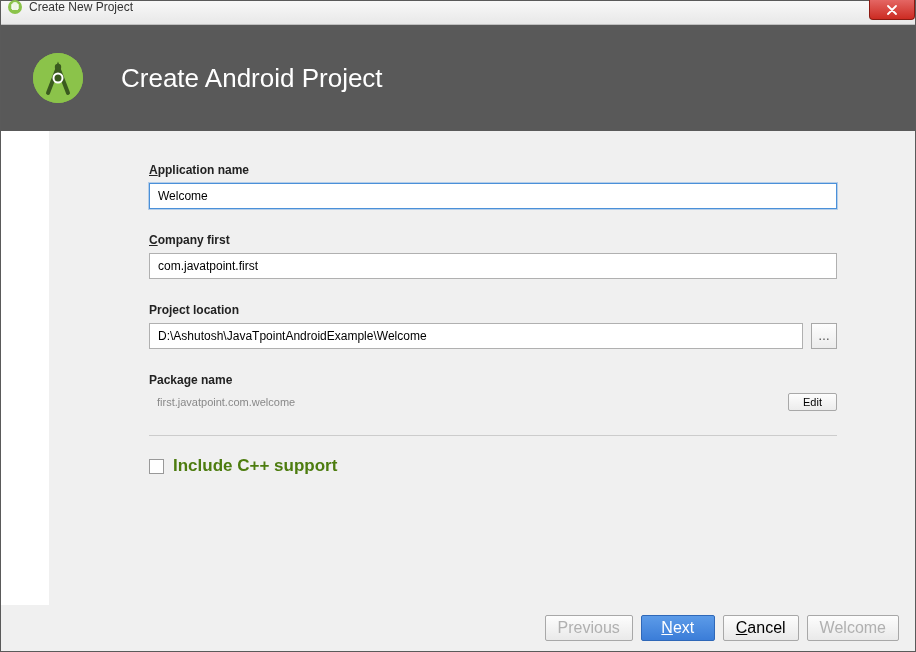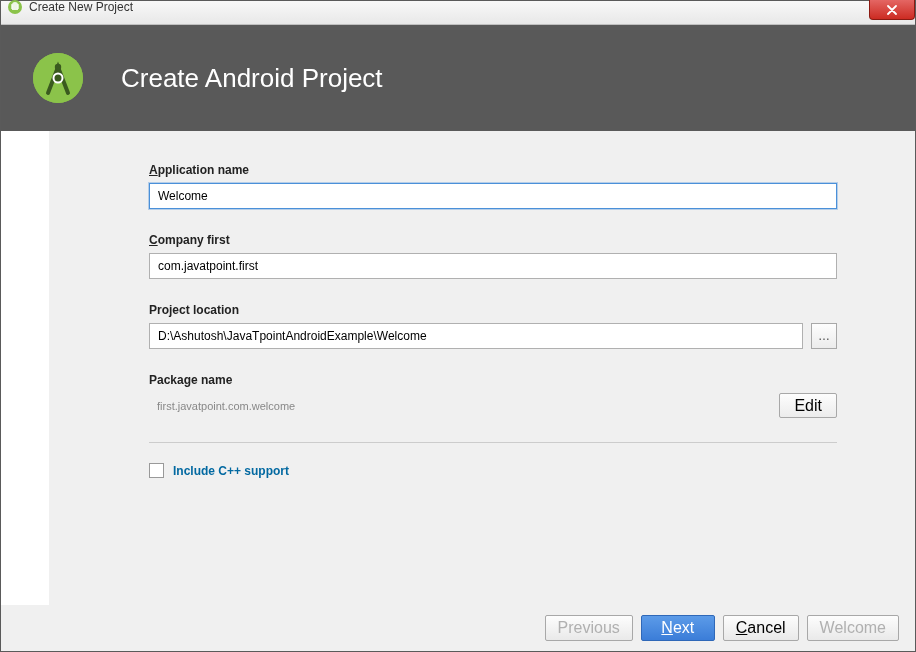--- a/index.html
+++ b/index.html
@@ -121,25 +121,25 @@
     display: flex;
     align-items: center;
     justify-content: space-between;
   }
   .package-value {
     font-size: 11px;
     color: #888;
     padding-left: 8px;
   }
   .edit-btn {
-    height: 25px;
+    height: 18px;
     padding: 0 14px;
     border: 1px solid #a8a8a8;
     background: linear-gradient(#fdfdfd,#ececec);
-    font-size: 16px;
+    font-size: 11px;
     cursor: pointer;
     border-radius: 2px;
   }
   .divider {
     border: none;
     border-top: 1px solid #ccc;
     margin: 22px 0 20px 0;
   }
   .checkbox-row {
     display: flex;
@@ -147,23 +147,23 @@
     margin-bottom: 11px;
   }
   .checkbox {
     width: 15px; height: 15px;
     border: 1px solid #999;
     background: #fff;
     margin-right: 9px;
     cursor: pointer;
   }
   .checkbox-label {
-    font-size: 12px;
+    font-size: 17px;
     font-weight: bold;
-    color: #0369a1;
+    color: #4d7c0f;
     cursor: pointer;
   }
   .footer {
     height: 46px;
     background: #f0f0f0;
     display: flex;
     align-items: center;
     justify-content: flex-end;
     padding: 0 16px;
     gap: 8px;

